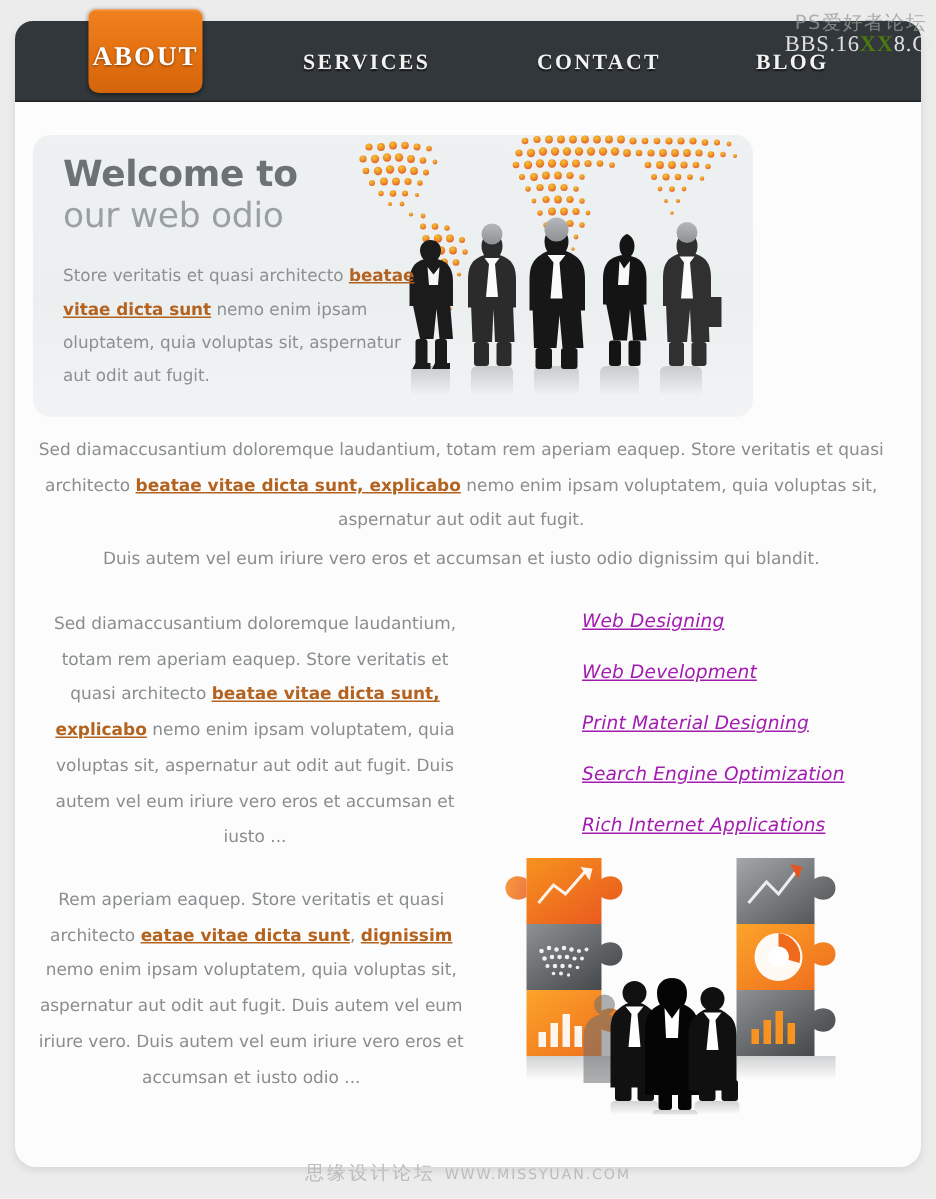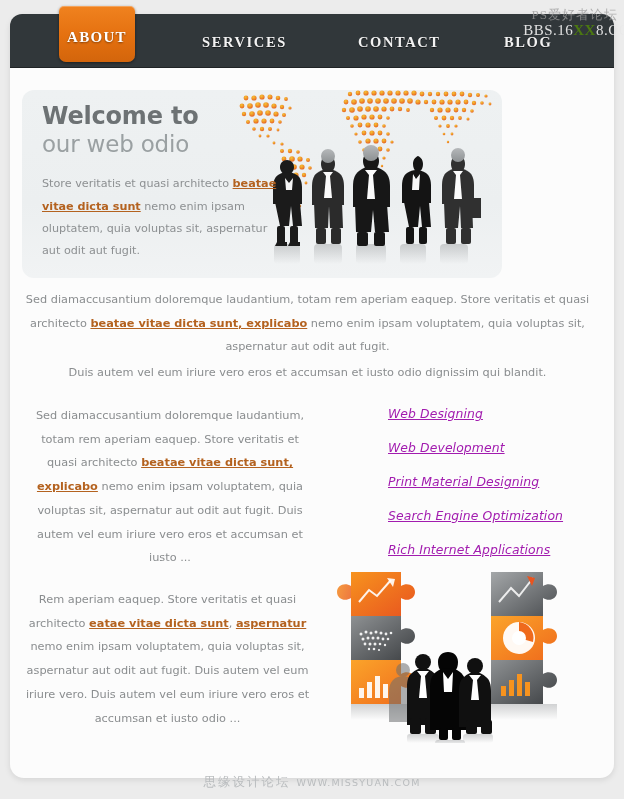--- a/index.html
+++ b/index.html
@@ -43,36 +43,36 @@
     position:absolute;left:59px;top:6px;width:76px;height:56px;
     background:linear-gradient(180deg,#f0821f 0%,#e4700f 55%,#d3650c 100%);
     border-radius:5px 5px 7px 7px;
     box-shadow:0 1px 3px rgba(0,0,0,.45), inset 0 1px 0 rgba(255,255,255,.28);
     z-index:8;cursor:pointer;
   }
   .nav-about span{
     display:block;text-align:center;line-height:62px;
     color:#fff;
     font-family:"Liberation Serif","DejaVu Serif",serif;
-    font-weight:bold;font-size:15px;letter-spacing:1.3px;
+    font-weight:bold;font-size:18px;letter-spacing:1.3px;
     text-shadow:0 1px 2px rgba(0,0,0,.45);
   }
 
   
   .wm-top{
     position:absolute;right:-6px;top:22px;z-index:9;
     font-family:"Liberation Serif","DejaVu Serif",serif;
     font-size:15px;letter-spacing:.5px;color:#e9e9e9;
     white-space:nowrap;opacity:.95;pointer-events:none;
   }
   .wm-top .hl{color:#4d7c0f;font-weight:bold;}
   .wm-top-cn{
     position:absolute;right:6px;top:6px;z-index:9;
     font-size:13px;color:#9a9a9a;letter-spacing:1px;white-space:nowrap;
-    pointer-events:none;opacity:.75;font-family:Liberation Serif, serif;
+    pointer-events:none;opacity:.75;
   }
 
   
   .hero{
     position:absolute;left:22px;top:90px;width:480px;height:188px;
     background:linear-gradient(180deg,#eef1f2 0%,#eceff0 60%,#f1f3f4 100%);
     border-radius:12px;
     overflow:hidden;
   }
   .hero-text{position:absolute;left:20px;top:14px;width:245px;z-index:3;}
@@ -408,21 +408,21 @@
 
   <div class="services">
     <a href="#">Web Designing</a>
     <a href="#">Web Development</a>
     <a href="#">Print Material Designing</a>
     <a href="#">Search Engine Optimization</a>
     <a href="#">Rich Internet Applications</a>
   </div>
 
   <div class="copy block-left2">
-    <span>Rem aperiam eaquep. Store veritatis et quasi architecto </span><a href="#">eatae vitae dicta sunt</a><span>, </span><a href="#">aspernatur</a><span> nemo enim ipsam voluptatem, quia voluptas sit, aspernatur aut odit aut fugit. Duis autem vel eum iriure vero. Duis autem vel eum iriure vero eros et accumsan et iusto odio ...</span>
+    <span>Rem aperiam eaquep. Store veritatis et quasi architecto </span><a href="#">eatae vitae dicta sunt</a><span>, </span><a href="#">dignissim</a><span> nemo enim ipsam voluptatem, quia voluptas sit, aspernatur aut odit aut fugit. Duis autem vel eum iriure vero. Duis autem vel eum iriure vero eros et accumsan et iusto odio ...</span>
   </div>
 
   <svg class="puzzle" viewBox="0 0 260 175">
     <defs>
       <linearGradient id="org" x1="0" y1="0" x2="1" y2="1">
         <stop offset="0%" stop-color="#f7931e"></stop>
           <stop offset="100%" stop-color="#e8541f"></stop>
       </linearGradient>
       <linearGradient id="gry" x1="0" y1="0" x2="1" y2="1">
         <stop offset="0%" stop-color="#8e9193"></stop>

